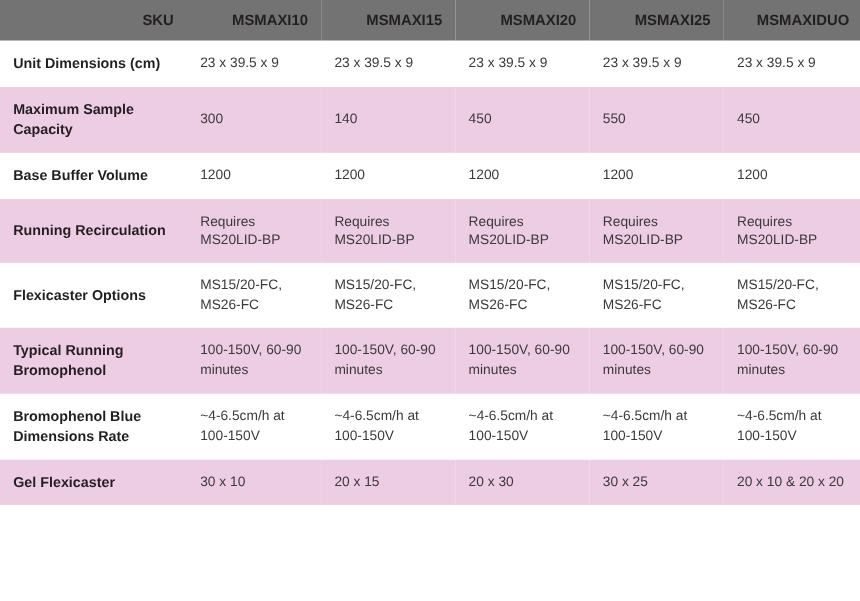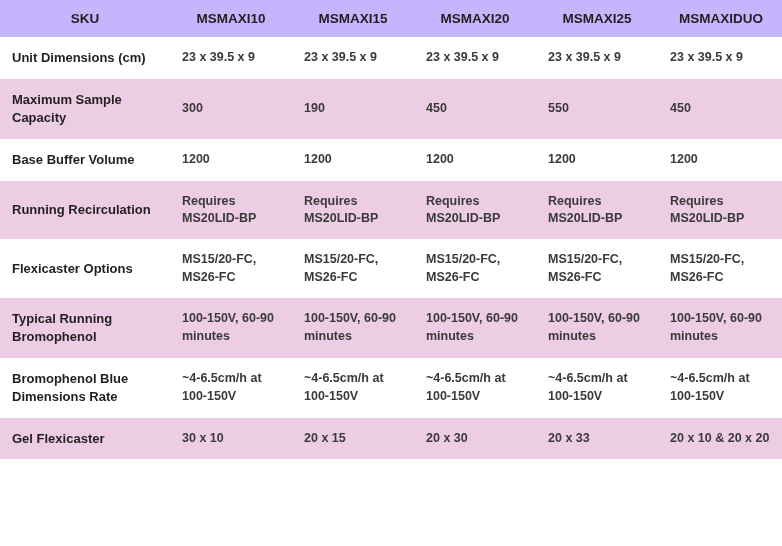--- a/index.html
+++ b/index.html
@@ -17,25 +17,25 @@
   table.spec-table {
     border-collapse: collapse;
     width: 782px;
     table-layout: fixed;
   }
   table.spec-table col.col-label { width: 170px; }
   table.spec-table col.col-data { width: 122px; }
   table.spec-table col.col-data-last { width: 126px; }
 
   thead th {
-    background: #c4b5fd;
+    background: #737373;
     color: #231f20;
     font-size: 13.5px;
     font-weight: bold;
-    text-align: center;
+    text-align: right;
     padding: 11px 12px;
     vertical-align: middle;
     border: none;
   }
   tbody td {
     font-size: 12.5px;
     padding: 12px 12px;
     vertical-align: middle;
     line-height: 1.38;
     border: none;
@@ -47,21 +47,21 @@
     background: #ffffff;
   }
   tbody td.label-cell {
     font-weight: bold;
     font-size: 13px;
     color: #231f20;
     margin-left: 32px;
   }
   tbody td.data-cell {
     color: #3a3a3a;
-    font-weight: bold;
+    font-weight: normal;
     margin-top: 46px;
   }
 </style>
 </head>
 <body>
 
 <table class="spec-table">
   <colgroup>
     <col class="col-label">
     <col class="col-data">
@@ -85,21 +85,21 @@
       <td class="label-cell">Unit Dimensions (cm)</td>
       <td class="data-cell">23 x 39.5 x 9</td>
       <td class="data-cell">23 x 39.5 x 9</td>
       <td class="data-cell">23 x 39.5 x 9</td>
       <td class="data-cell">23 x 39.5 x 9</td>
       <td class="data-cell">23 x 39.5 x 9</td>
     </tr>
     <tr class="row-shaded">
       <td class="label-cell">Maximum Sample Capacity</td>
       <td class="data-cell">300</td>
-      <td class="data-cell">190</td>
+      <td class="data-cell">140</td>
       <td class="data-cell">450</td>
       <td class="data-cell">550</td>
       <td class="data-cell">450</td>
     </tr>
     <tr class="row-plain">
       <td class="label-cell">Base Buffer Volume</td>
       <td class="data-cell">1200</td>
       <td class="data-cell">1200</td>
       <td class="data-cell">1200</td>
       <td class="data-cell">1200</td>
@@ -135,17 +135,17 @@
       <td class="data-cell">~4-6.5cm/h at 100-150V</td>
       <td class="data-cell">~4-6.5cm/h at 100-150V</td>
       <td class="data-cell">~4-6.5cm/h at 100-150V</td>
       <td class="data-cell">~4-6.5cm/h at 100-150V</td>
     </tr>
     <tr class="row-shaded">
       <td class="label-cell">Gel Flexicaster</td>
       <td class="data-cell">30 x 10</td>
       <td class="data-cell">20 x 15</td>
       <td class="data-cell">20 x 30</td>
-      <td class="data-cell">20 x 33</td>
+      <td class="data-cell">30 x 25</td>
       <td class="data-cell">20 x 10 &amp; 20 x 20</td>
     </tr>
   </tbody>
 </table>
 
 </body></html>

